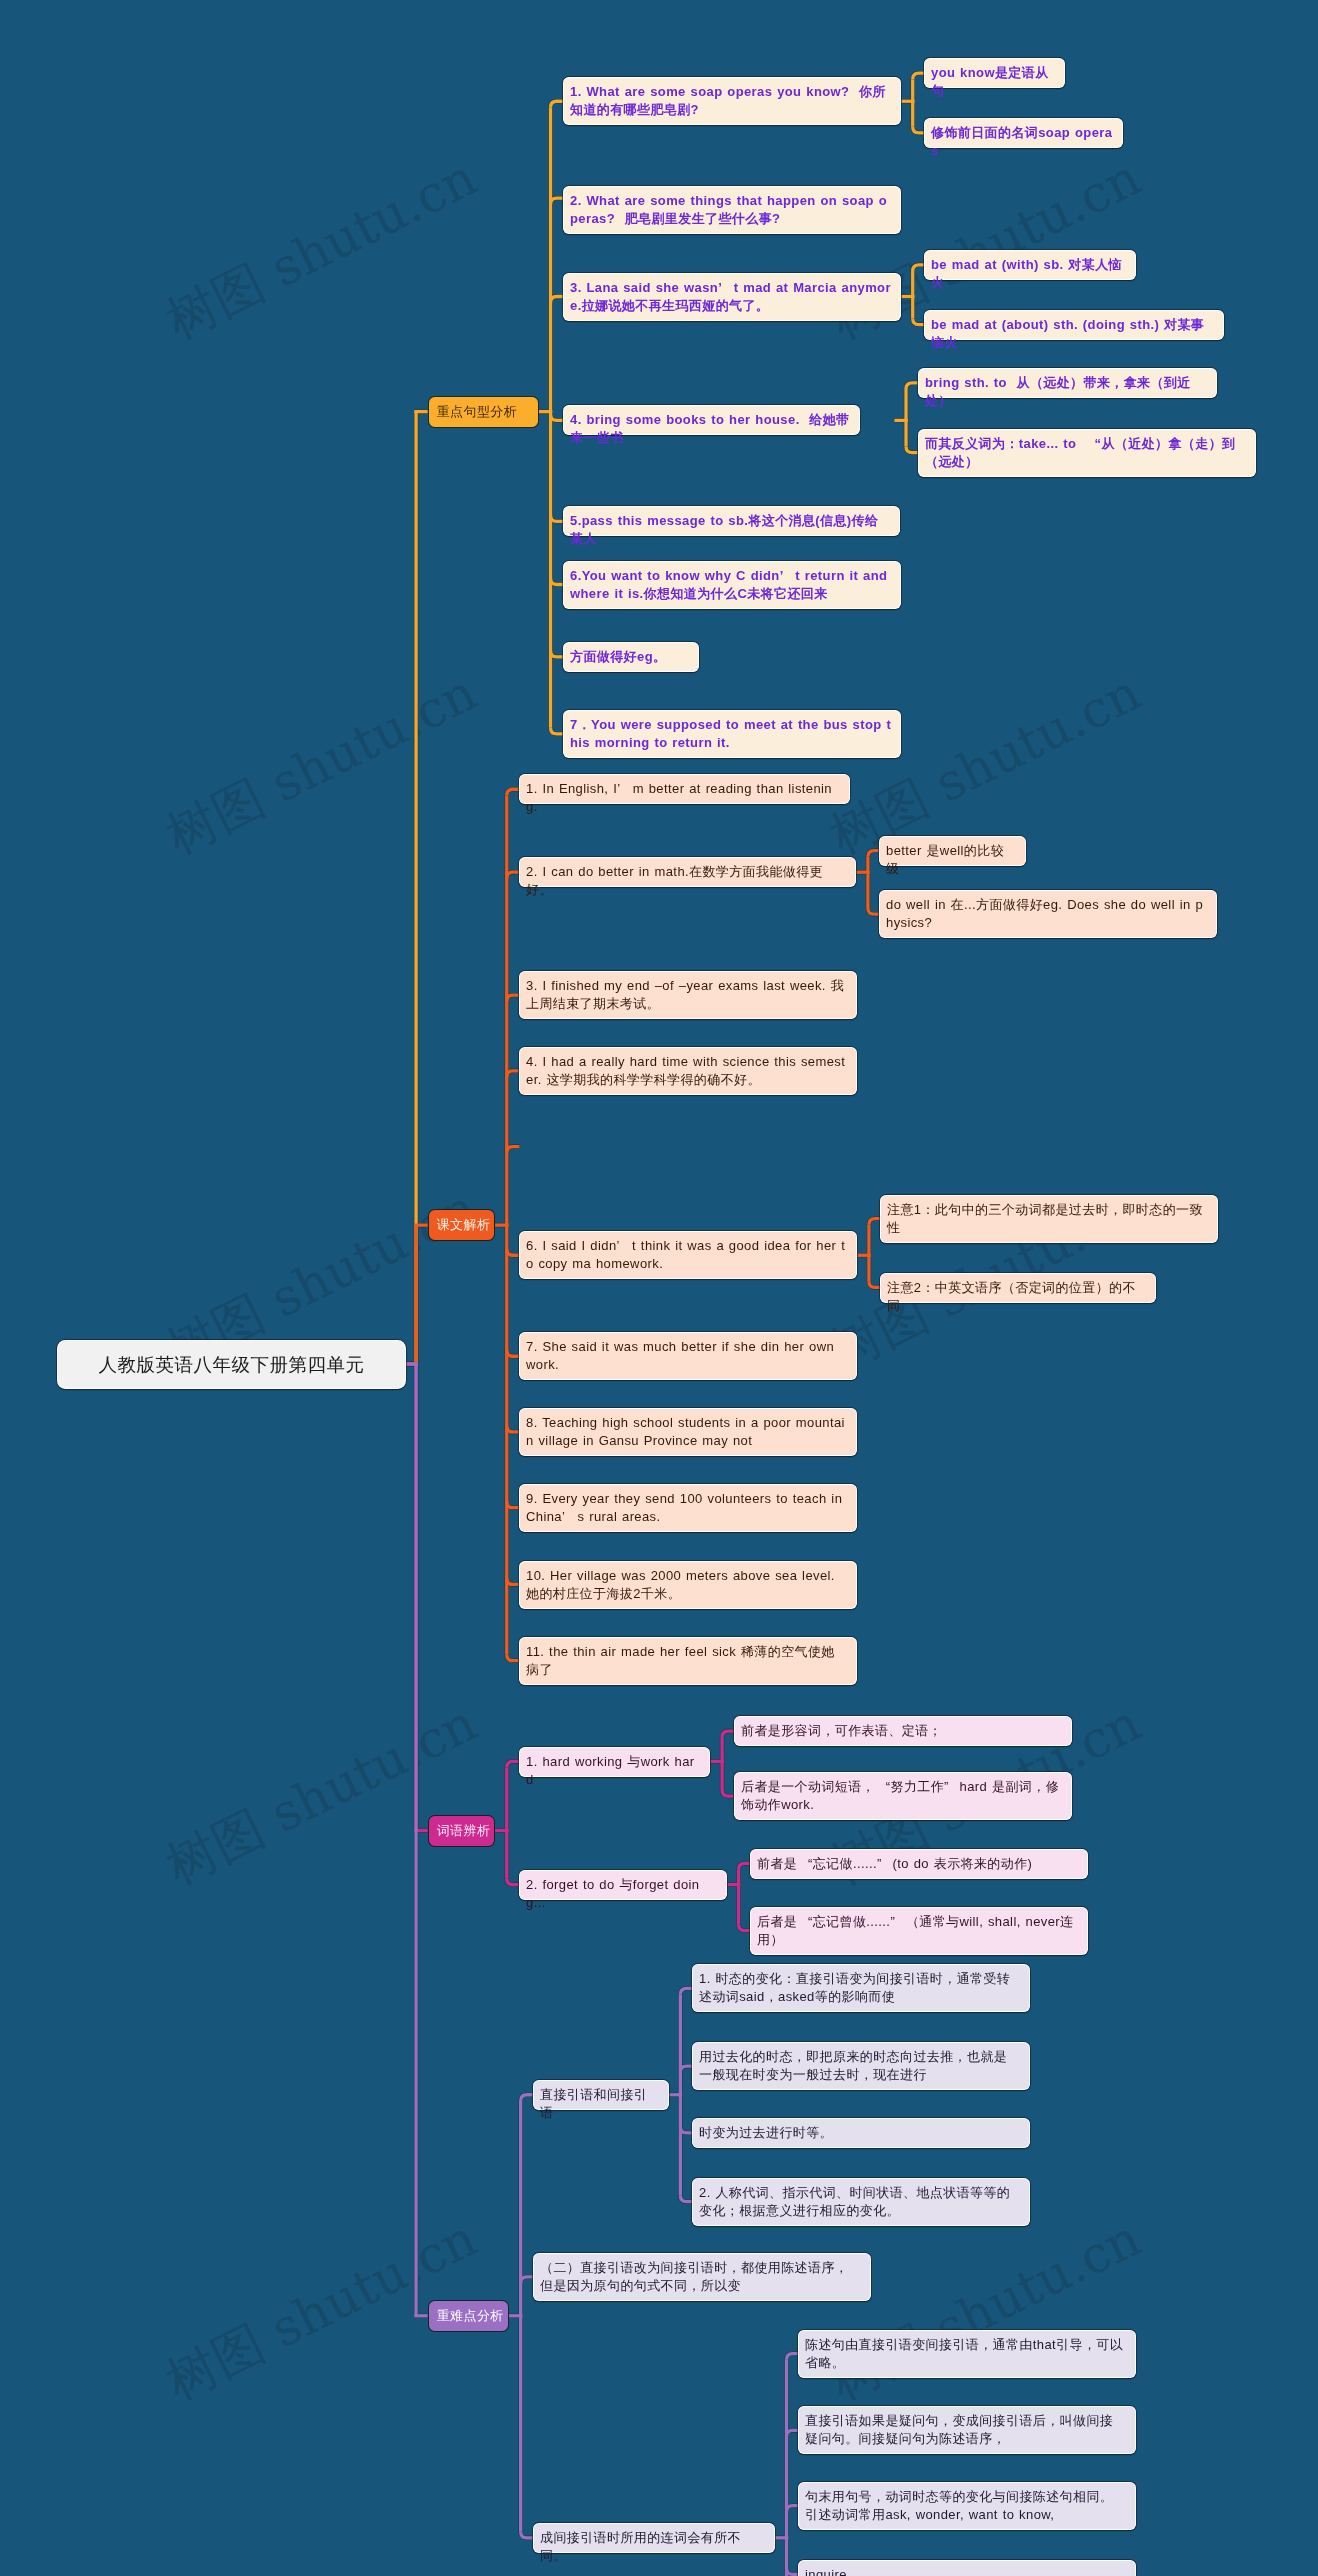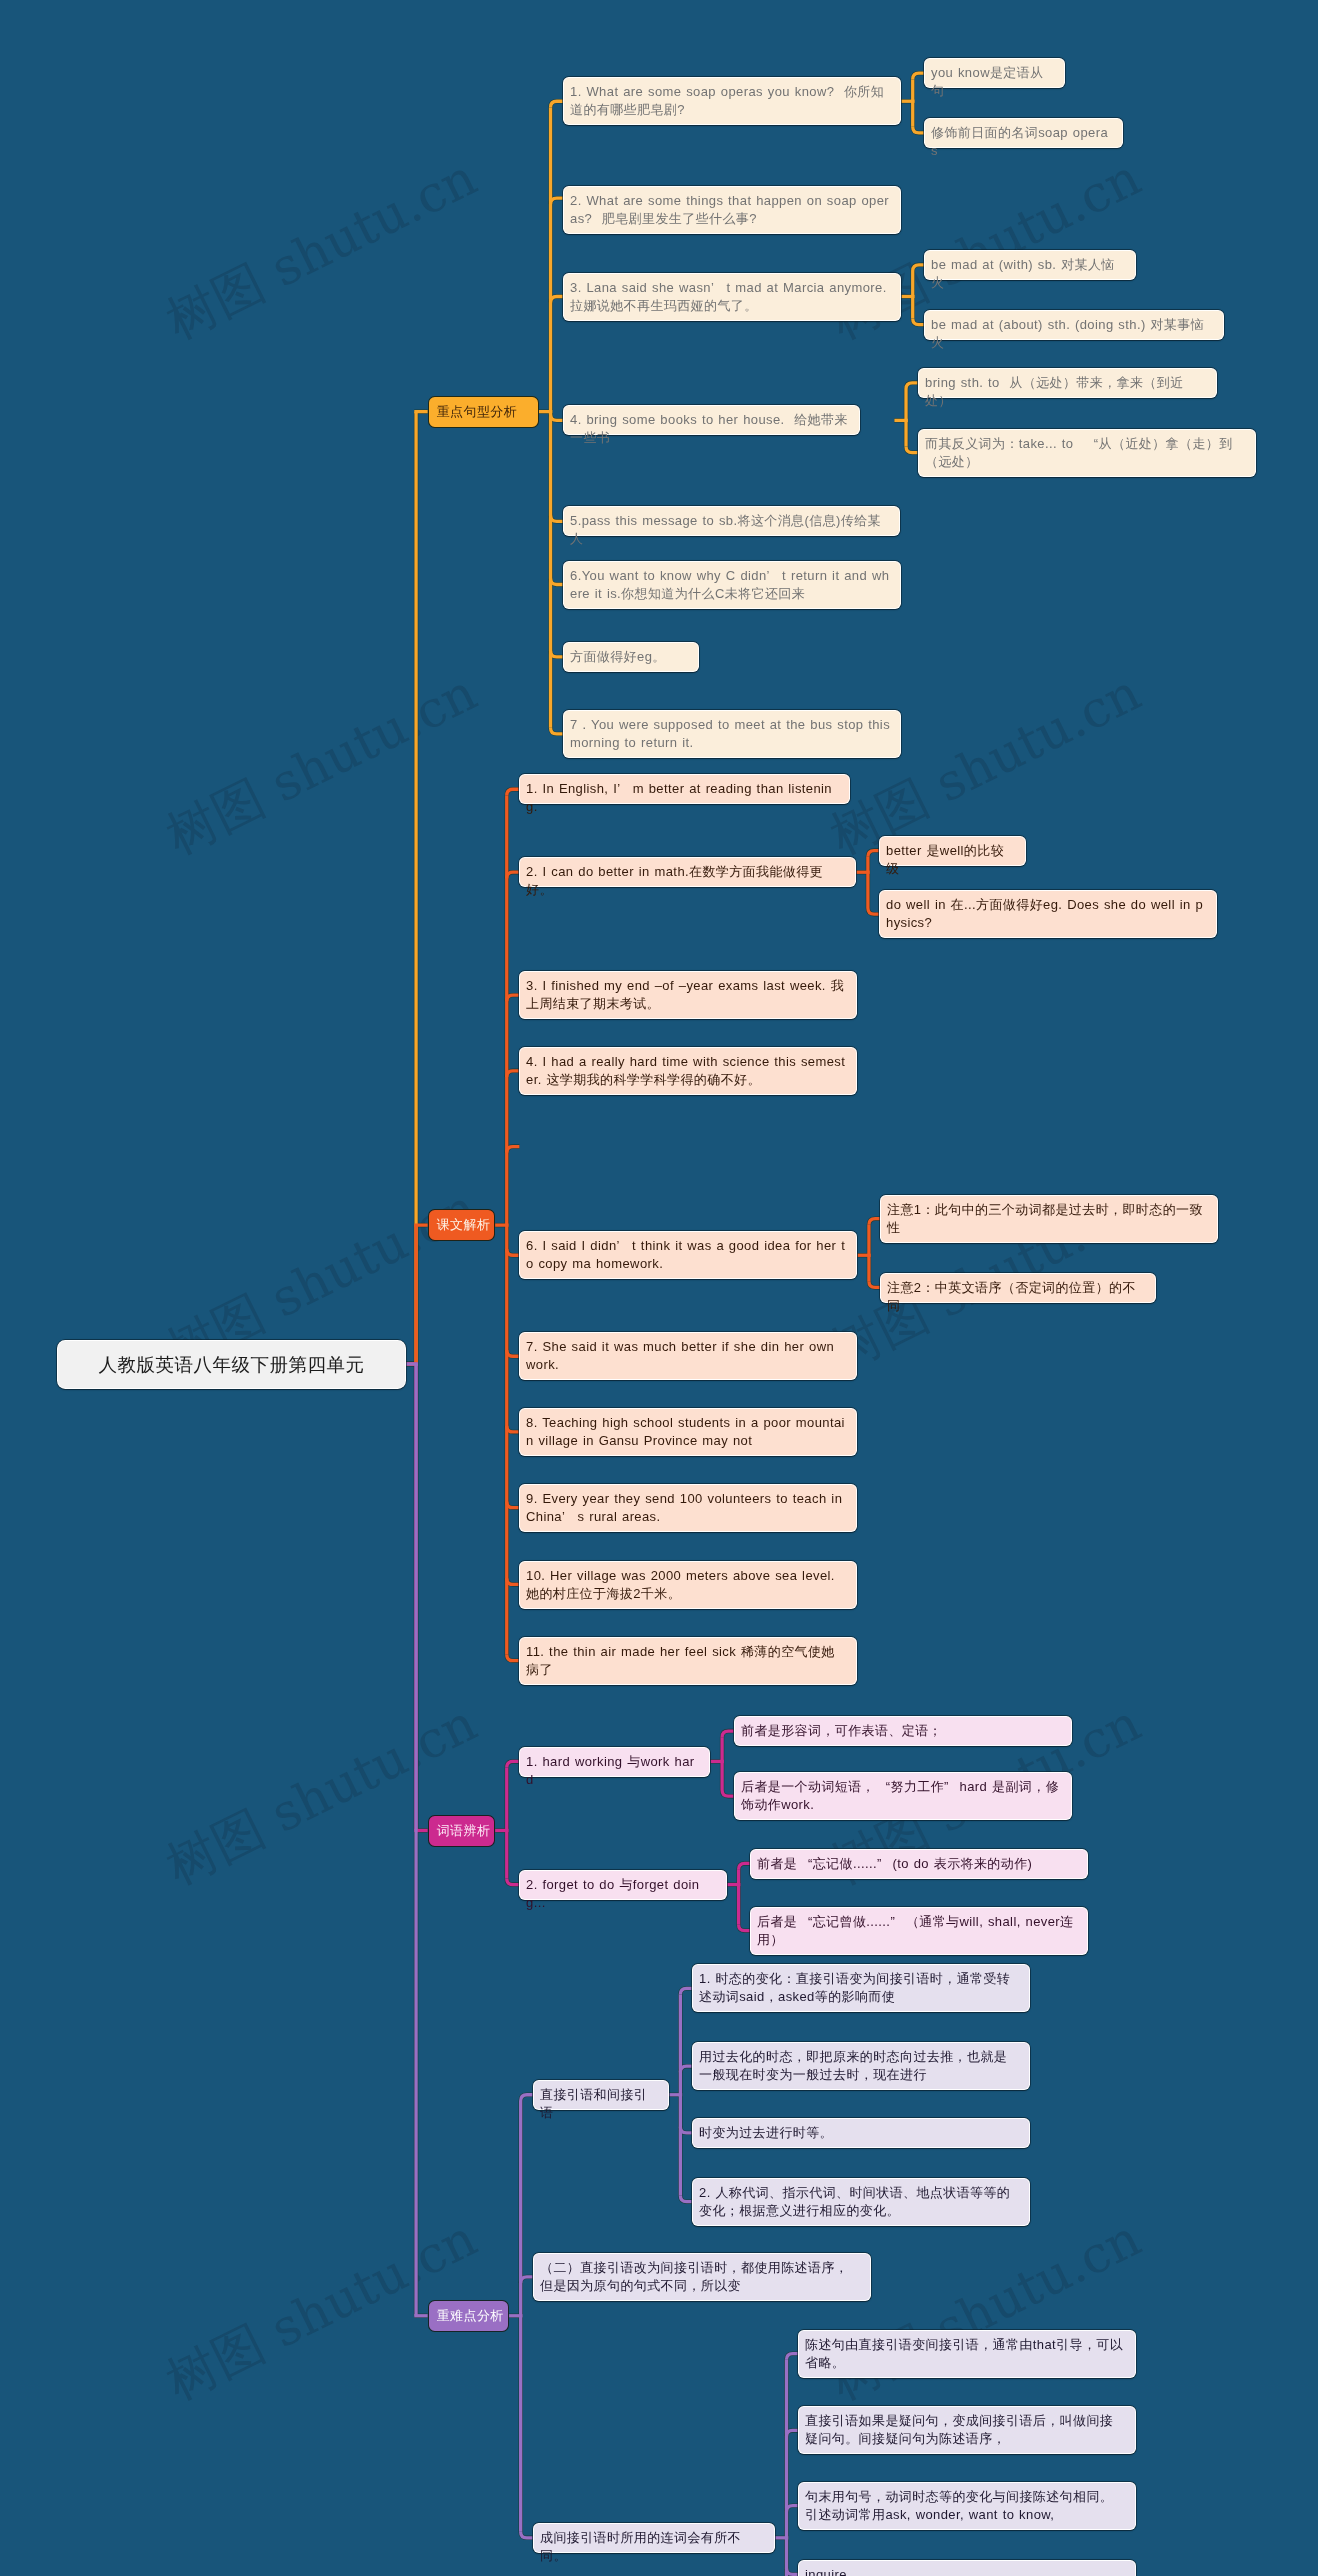--- a/index.html
+++ b/index.html
@@ -22,21 +22,21 @@
 .root{font-size:18.5px;line-height:25px;padding:11px 0;text-align:center;letter-spacing:0.5px;
  background:#f1f1f1;color:#1b1b1b;border-radius:8.2px;border:0.8px solid rgba(255,255,255,.95);
  box-shadow:0 0 0 0.7px rgba(9,34,48,.80), 0 0.5px 1.5px rgba(2,16,26,.45);}
 .lvl1{text-align:left;padding:6.2px 7.7px;border-radius:6.7px;white-space:nowrap;
  border:0.5px solid rgba(12,30,24,.92);box-shadow:none;}
 
 .lvl1.b1{background:#fbae2c;color:#42260a;}
 .lvl1.b2{background:#ef5a21;color:#fdf2e6;}
 .lvl1.b3{background:#cc2a8f;color:#fdeaf6;}
 .lvl1.b4{background:#9a6fc4;color:#ffffff;}
-.leaf.b1{background:#fbeedb;color:#737373;}
+.leaf.b1{background:#fbeedb;color:#6d28d9;font-weight:bold;}
 .leaf.b2{background:#fde0d0;color:#34190a;}
 .leaf.b3{background:#f8e0f0;color:#33102a;}
 .leaf.b4{background:#e5e0ee;color:#1f1830;}
 </style>
 </head>
 <body>
 
 <div id="stage">
   <svg class="layer" id="watermarks" viewBox="0 0 2560 5431">
       <text class="wm" x="-944" y="-341" transform="rotate(-26.4 -944 -341)">树图 shutu.cn</text>

